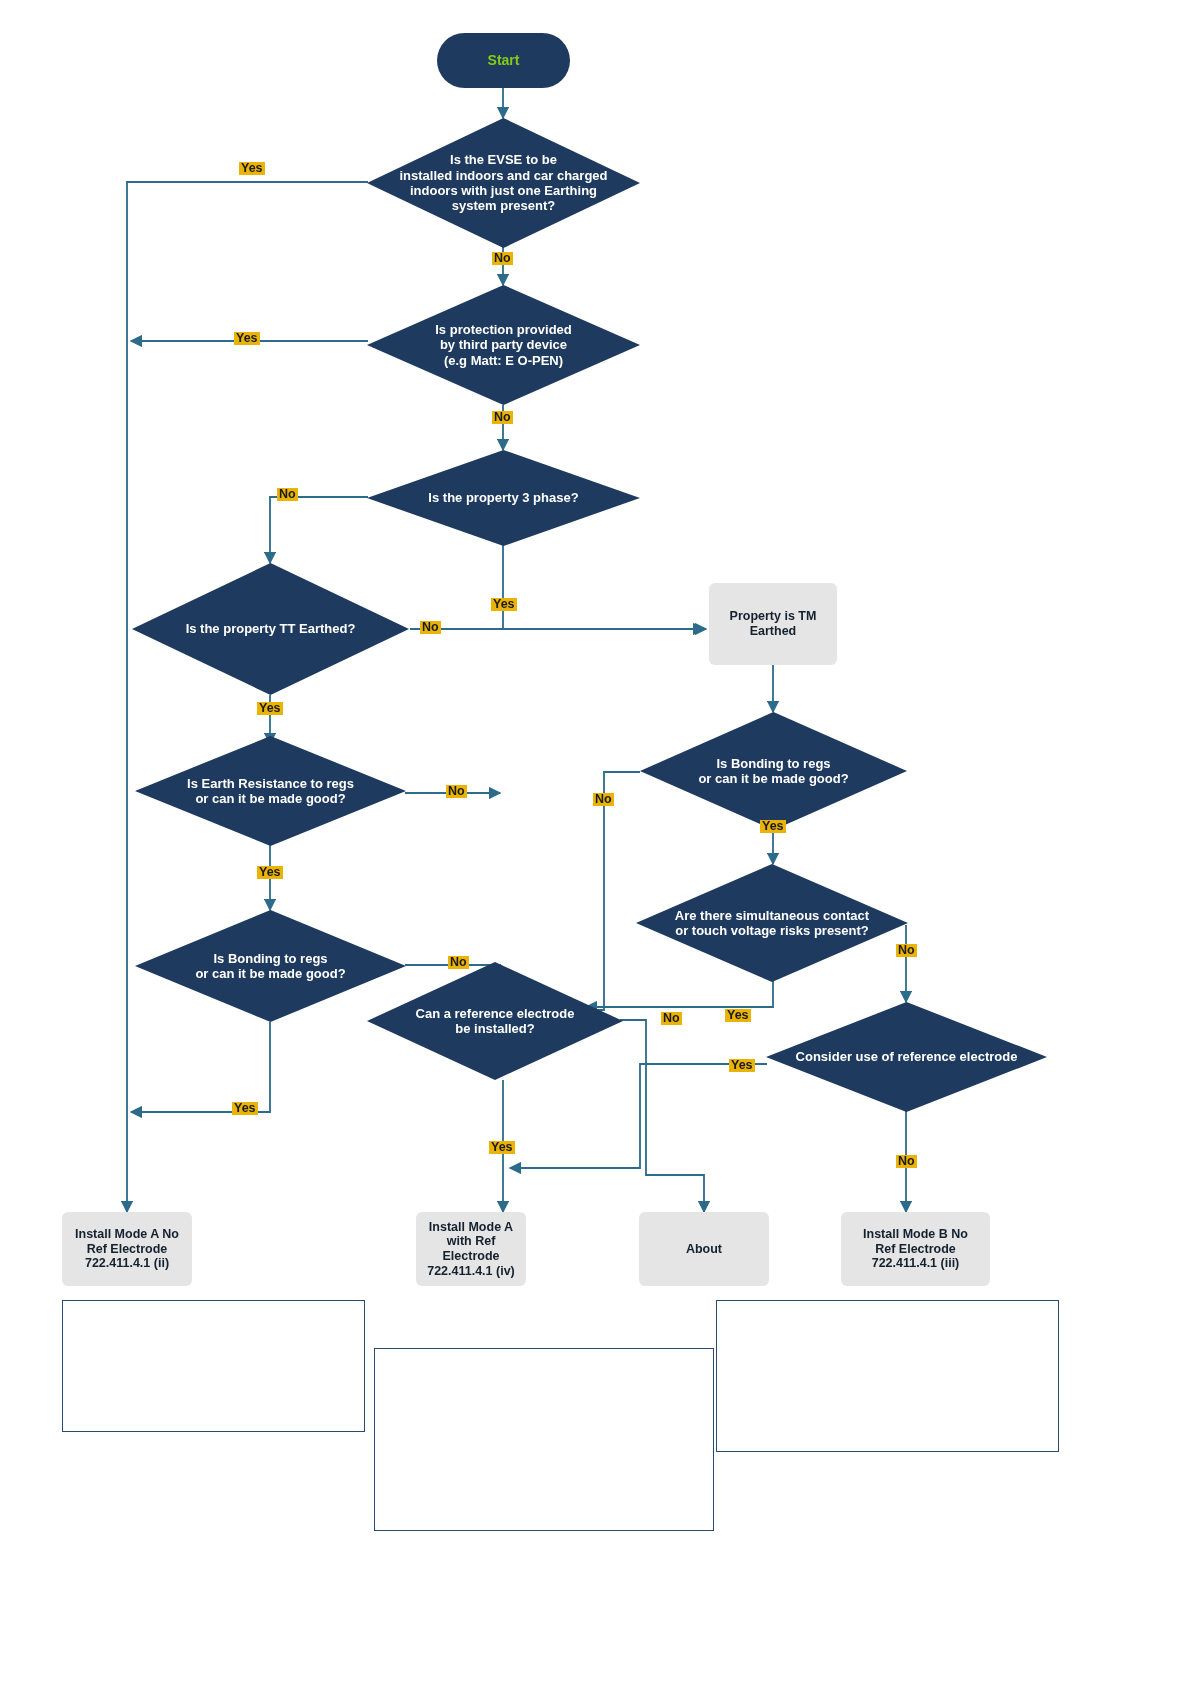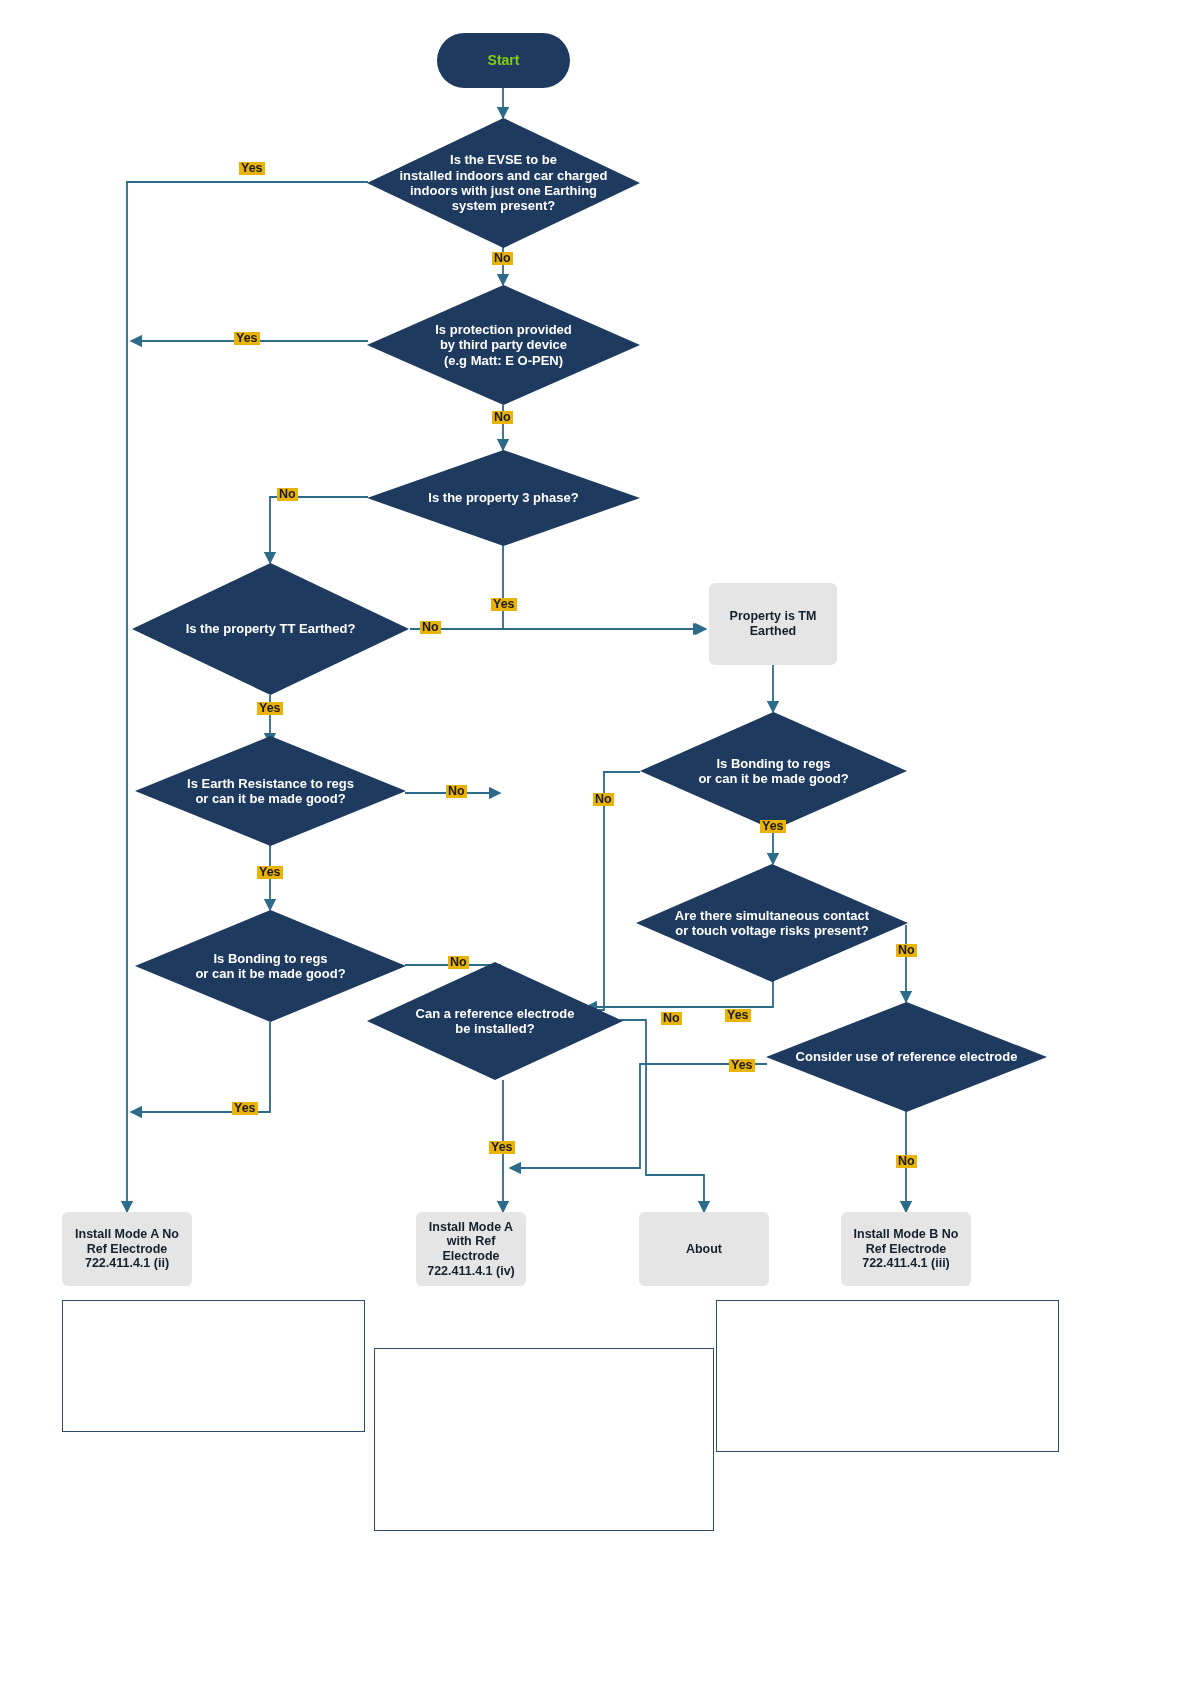--- a/index.html
+++ b/index.html
@@ -232,21 +232,21 @@
   <div class="node process-cyan" style="left:416px; top:1212px; width:110px; height:74px;">
     <span class="lbl">Install Mode A
 with Ref Electrode
 722.411.4.1 (iv)</span>
   </div>
 
   <div class="node process-cyan" style="left:639px; top:1212px; width:130px; height:74px;align-items:center;">
     <span class="lbl">About</span>
   </div>
 
-  <div class="node process-cyan" style="left:841px; top:1212px; width:130px; height:74px;">
+  <div class="node process-cyan" style="left:841px; top:1212px; width:149px; height:74px;">
     <span class="lbl">Install Mode B No
 Ref Electrode
 722.411.4.1 (iii)</span>
   </div>
 
   <div class="edge-label" style="left:239px; top:162px;">Yes</div>
   <div class="edge-label" style="left:492px; top:252px;">No</div>
   <div class="edge-label" style="left:234px; top:332px;">Yes</div>
   <div class="edge-label" style="left:492px; top:411px;">No</div>
   <div class="edge-label" style="left:277px; top:488px;">No</div>

